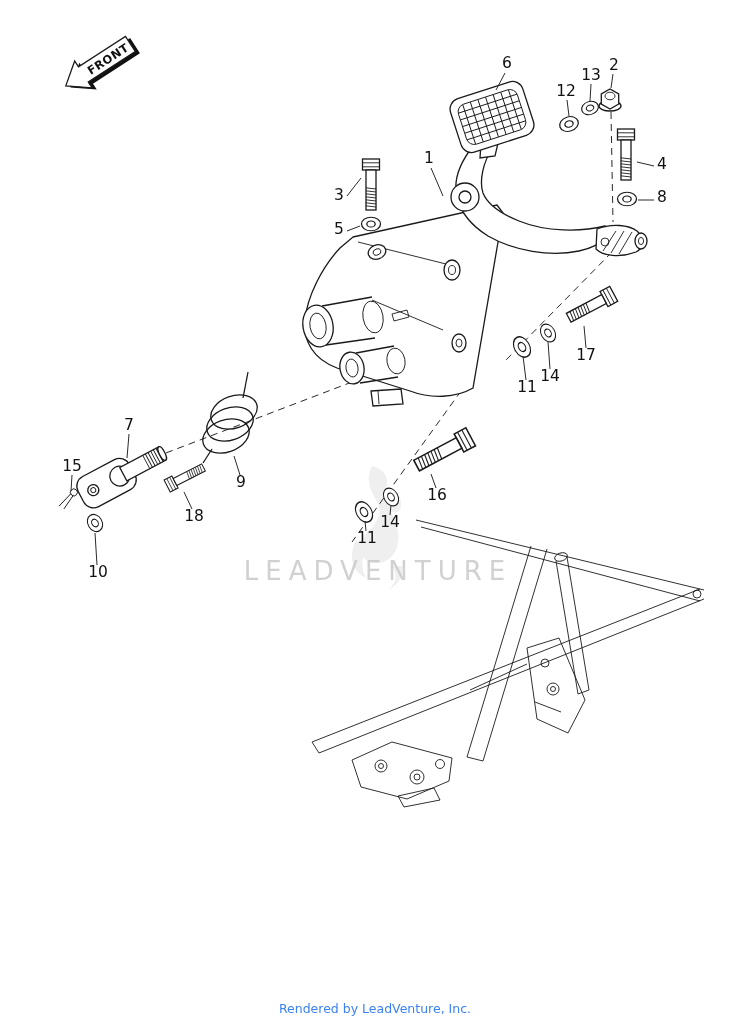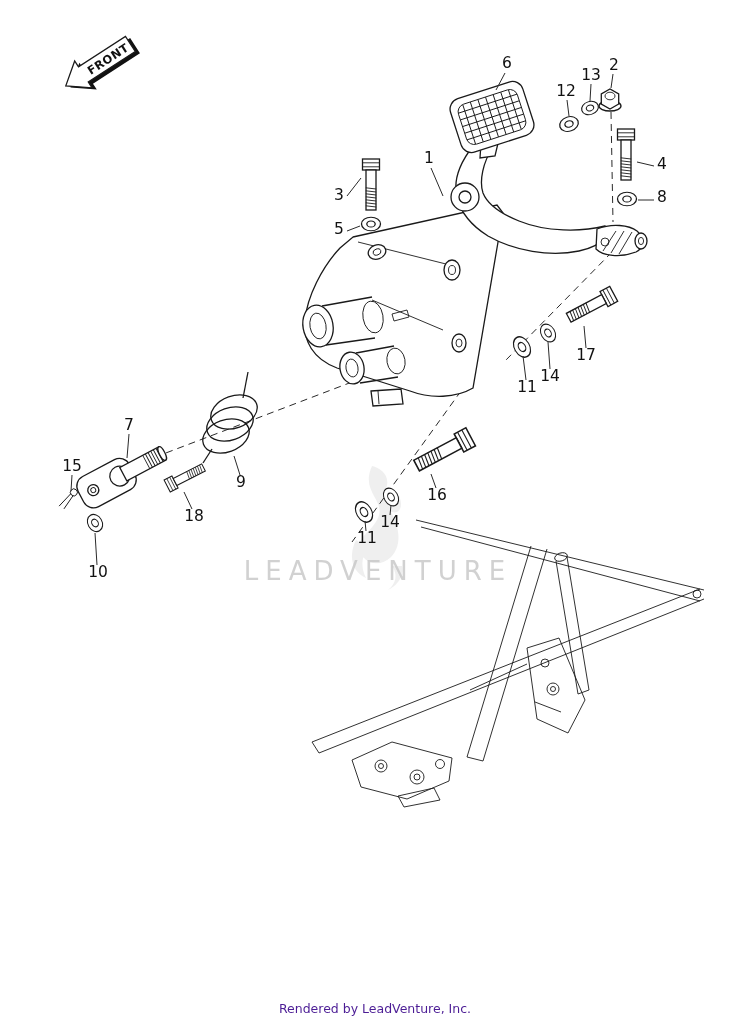--- a/index.html
+++ b/index.html
@@ -12,21 +12,21 @@
   .ln    { fill:none; stroke:#1a1a1a; stroke-width:1.3; }
   .thin  { fill:none; stroke:#1a1a1a; stroke-width:0.9; }
   .leader{ stroke:#2a2a2a; stroke-width:1; }
   .dash  { fill:none; stroke:#2a2a2a; stroke-width:1; stroke-dasharray:7 5; }
   .callout { font-family:"DejaVu Sans", sans-serif; font-size:15.5px; fill:#111; }
   .front-text { font-family:"DejaVu Sans", sans-serif; font-size:11.5px; font-weight:bold; fill:#111; letter-spacing:0.5px; }
   .wm-text { font-family:"DejaVu Sans", sans-serif; font-size:26px; letter-spacing:7px; opacity:0.85; }
   .wm-flame { fill:#e2e2e2; opacity:0.55; }
   .footer {
     position:absolute; bottom:6px; left:0; width:100%; text-align:center;
-    font-size:12.5px; color:#4c1d95; font-family:"DejaVu Sans", sans-serif;
+    font-size:12.5px; color:#3b82f6; font-family:"DejaVu Sans", sans-serif;
   }
 </style>
 </head>
 <body>
 
 <div class="page">
 <svg class="diagram" width="750" height="1022" viewBox="0 0 750 1022">
 
   <defs>
     <g id="bolt-side">

